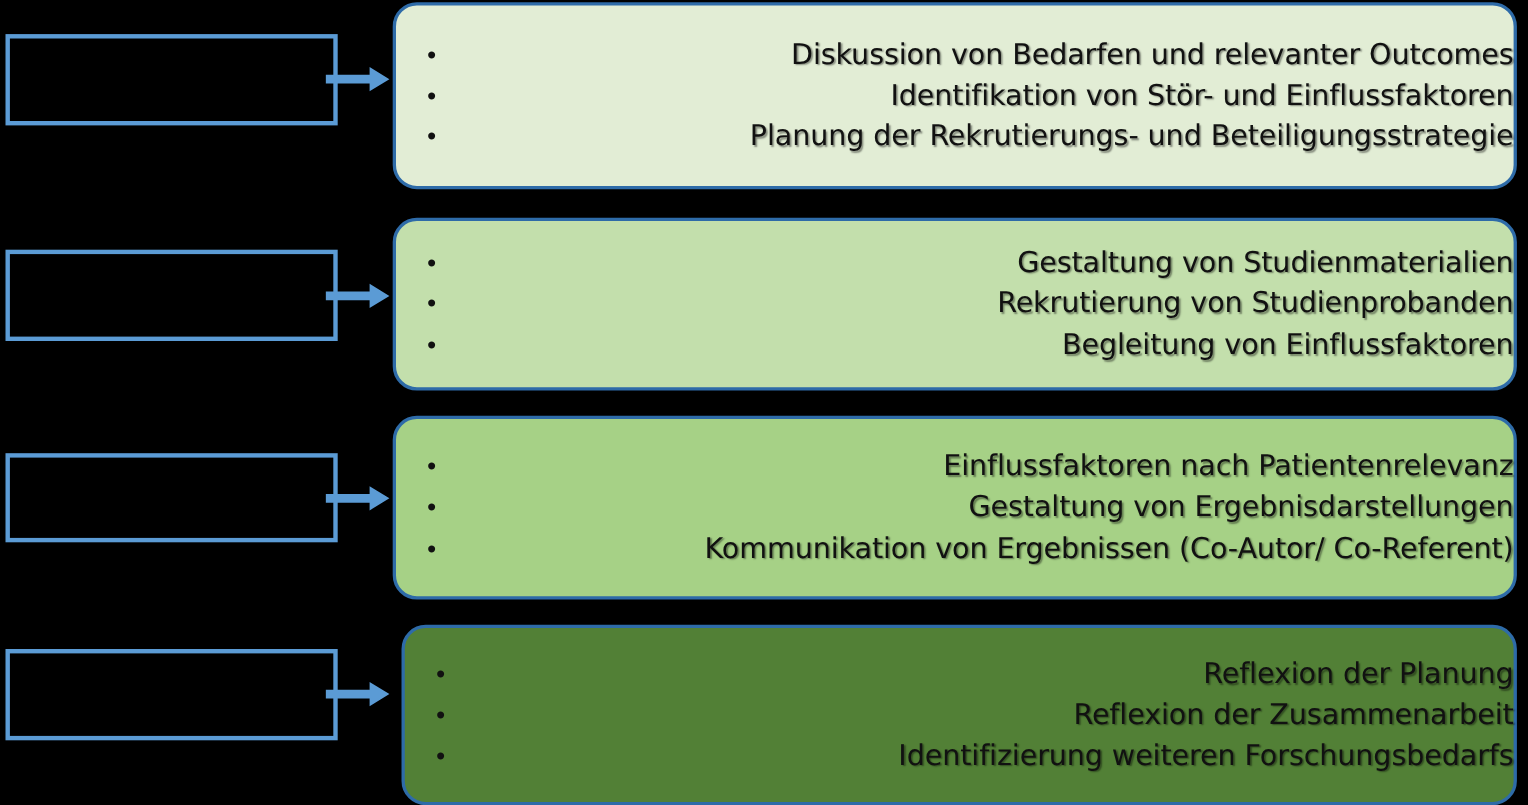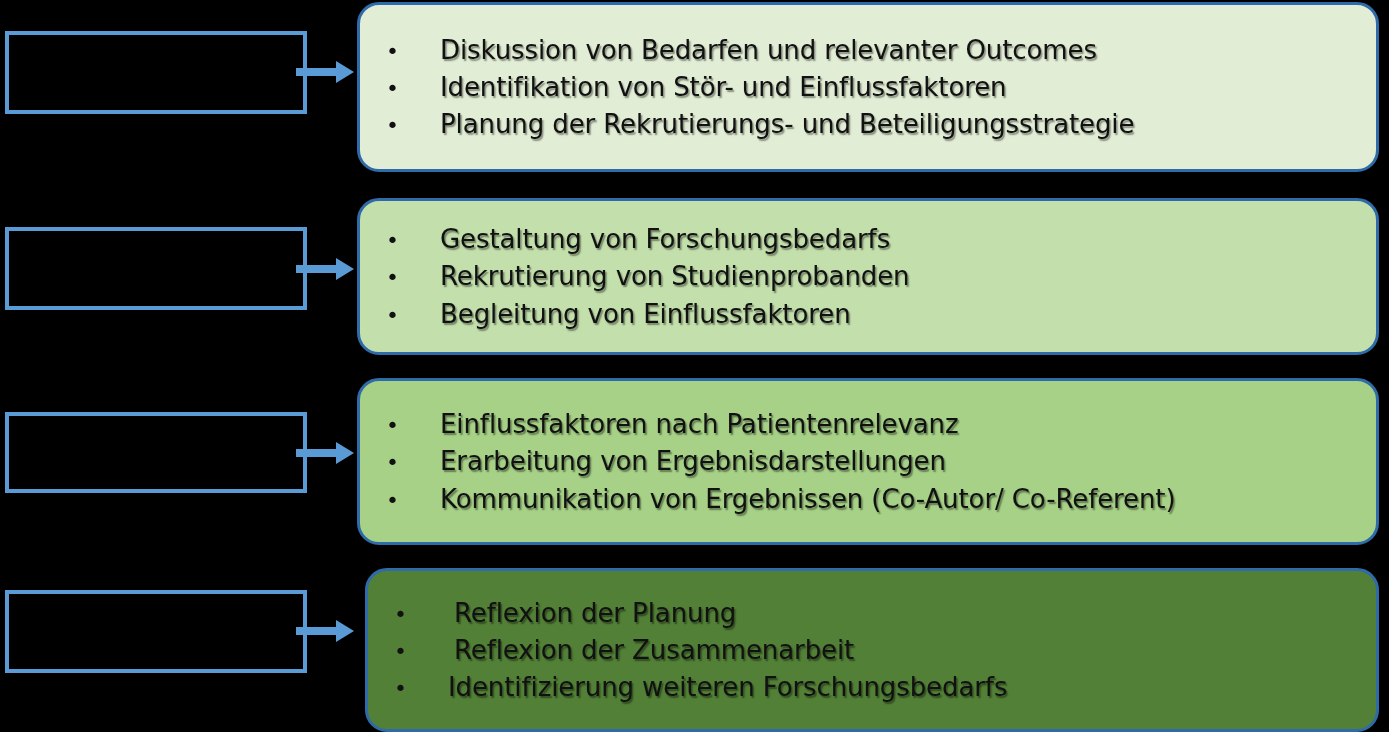--- a/index.html
+++ b/index.html
@@ -77,20 +77,21 @@
   }
 
   .bullet-text {
     flex: 1 1 auto;
     color: #111111;
     font-size: 26px;
     line-height: 1.32;
     letter-spacing: -0.1px;
     text-shadow: 1.5px 1.5px 1.5px rgba(0,0,0,0.42);
     white-space: nowrap;
+    text-align: right;
   }
 
   
   .panel-4 .bullet-row.indented .bullet-dot { width: 60px; }
 </style>
 </head>
 <body>
 
 <div id="diagram">
 
@@ -121,21 +122,21 @@
     <span class="stage-box-label"></span>
   </div>
 
   <svg class="arrow" viewBox="0 0 60 26" style="left:296px; top:256px;">
     <path d="M0 9 L40 9 L40 2 L58 13 L40 24 L40 17 L0 17 Z" fill="#5B9BD5"></path>
   </svg>
 
   <div class="panel panel-2" style="left:357px; top:198px; width:1022px; height:157px; background:#C3DFAC;">
     <div class="bullet-row">
       <span class="bullet-dot">•</span>
-      <span class="bullet-text">Gestaltung von Forschungsbedarfs</span>
+      <span class="bullet-text">Gestaltung von Studienmaterialien</span>
     </div>
     <div class="bullet-row">
       <span class="bullet-dot">•</span>
       <span class="bullet-text">Rekrutierung von Studienprobanden</span>
     </div>
     <div class="bullet-row">
       <span class="bullet-dot">•</span>
       <span class="bullet-text">Begleitung von Einflussfaktoren</span>
     </div>
   </div>
@@ -148,21 +149,21 @@
     <path d="M0 9 L40 9 L40 2 L58 13 L40 24 L40 17 L0 17 Z" fill="#5B9BD5"></path>
   </svg>
 
   <div class="panel panel-3" style="left:357px; top:378px; width:1022px; height:167px; background:#A6D186;">
     <div class="bullet-row">
       <span class="bullet-dot">•</span>
       <span class="bullet-text">Einflussfaktoren nach Patientenrelevanz</span>
     </div>
     <div class="bullet-row">
       <span class="bullet-dot">•</span>
-      <span class="bullet-text">Erarbeitung von Ergebnisdarstellungen</span>
+      <span class="bullet-text">Gestaltung von Ergebnisdarstellungen</span>
     </div>
     <div class="bullet-row">
       <span class="bullet-dot">•</span>
       <span class="bullet-text">Kommunikation von Ergebnissen (Co-Autor/ Co-Referent)</span>
     </div>
   </div>
 
   <div class="stage-box" style="left:5px; top:590px; width:302px; height:83px;">
     <span class="stage-box-label"></span>
   </div>

